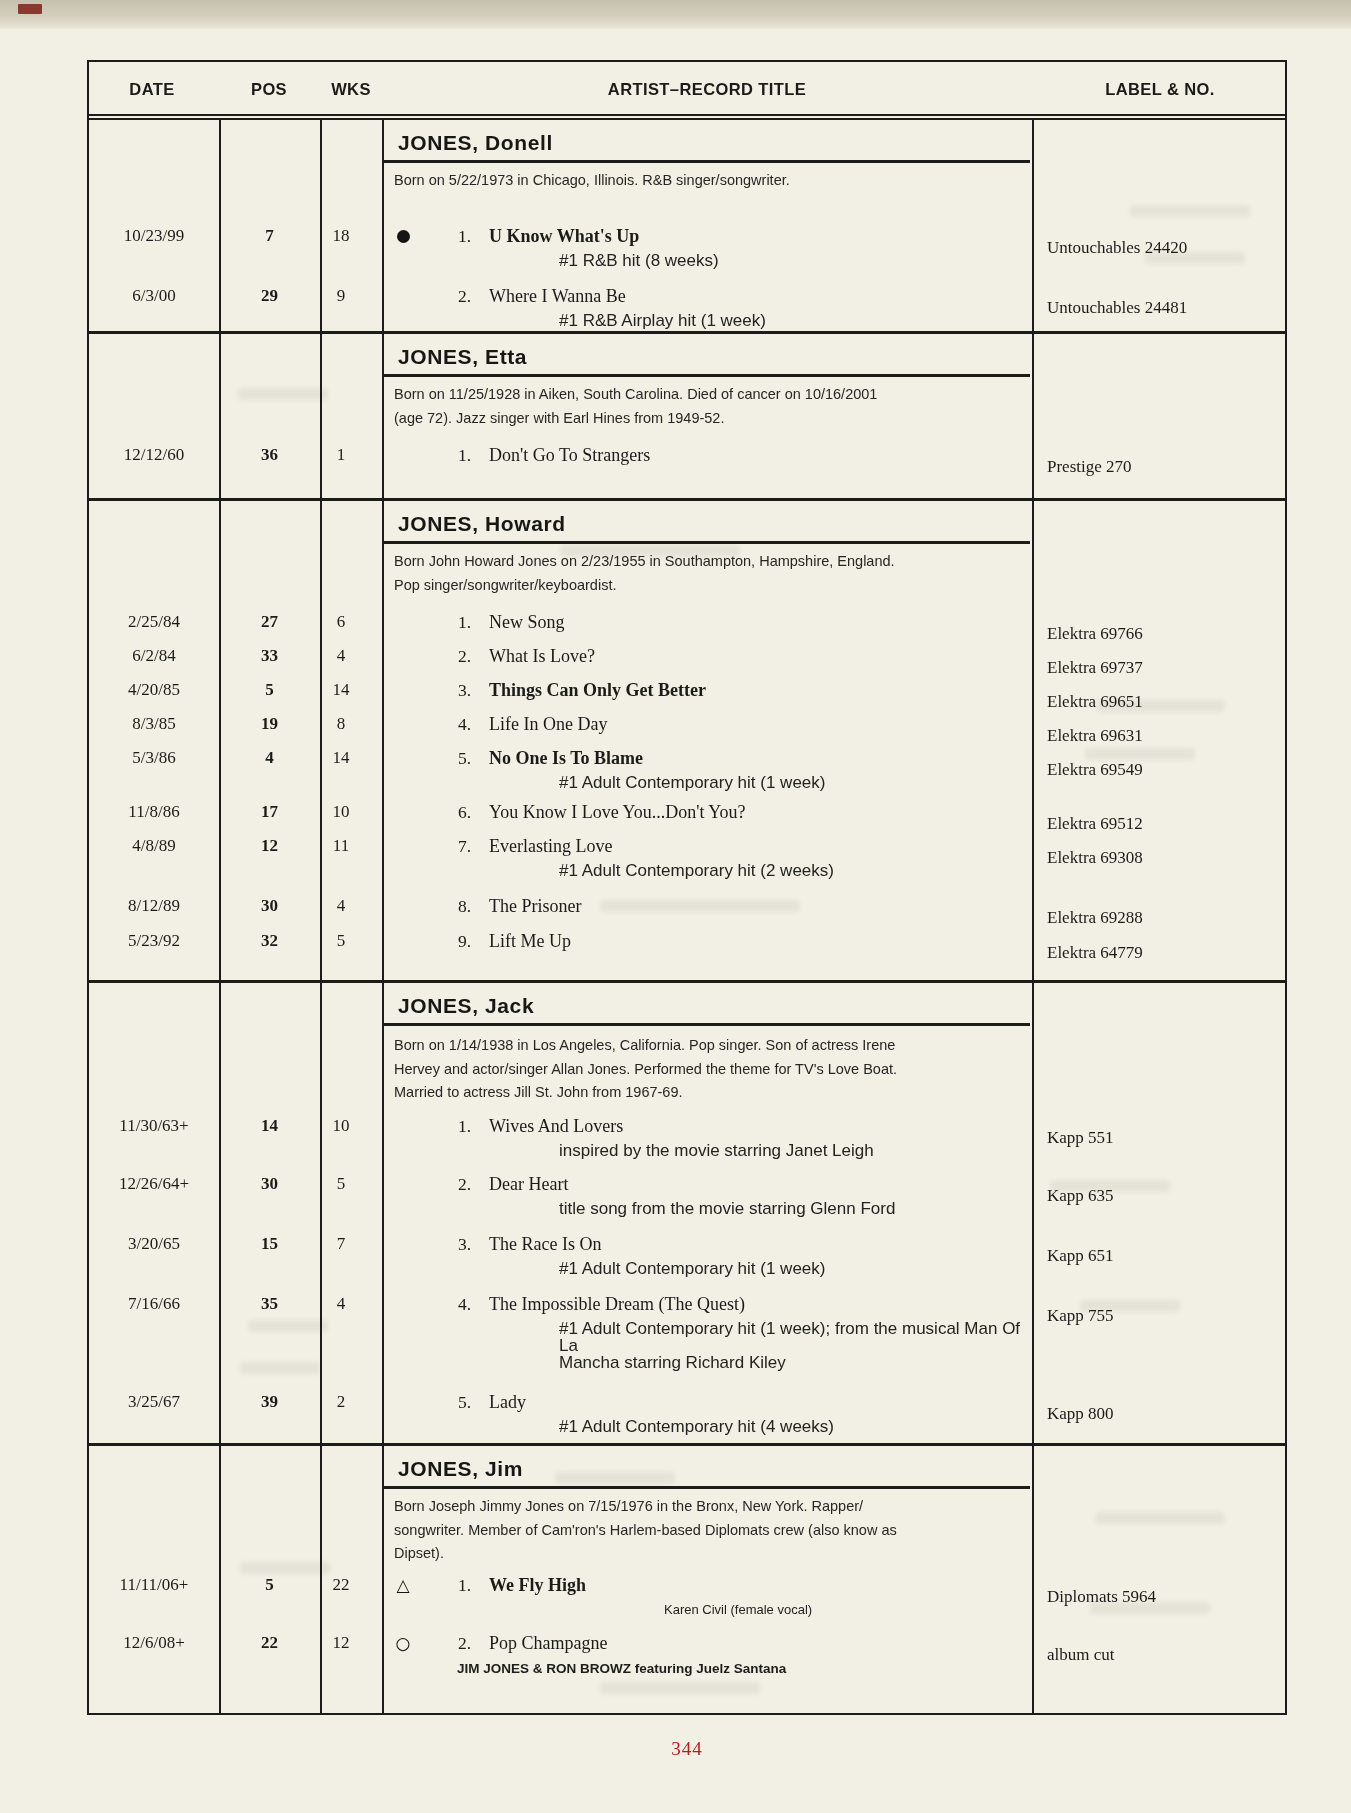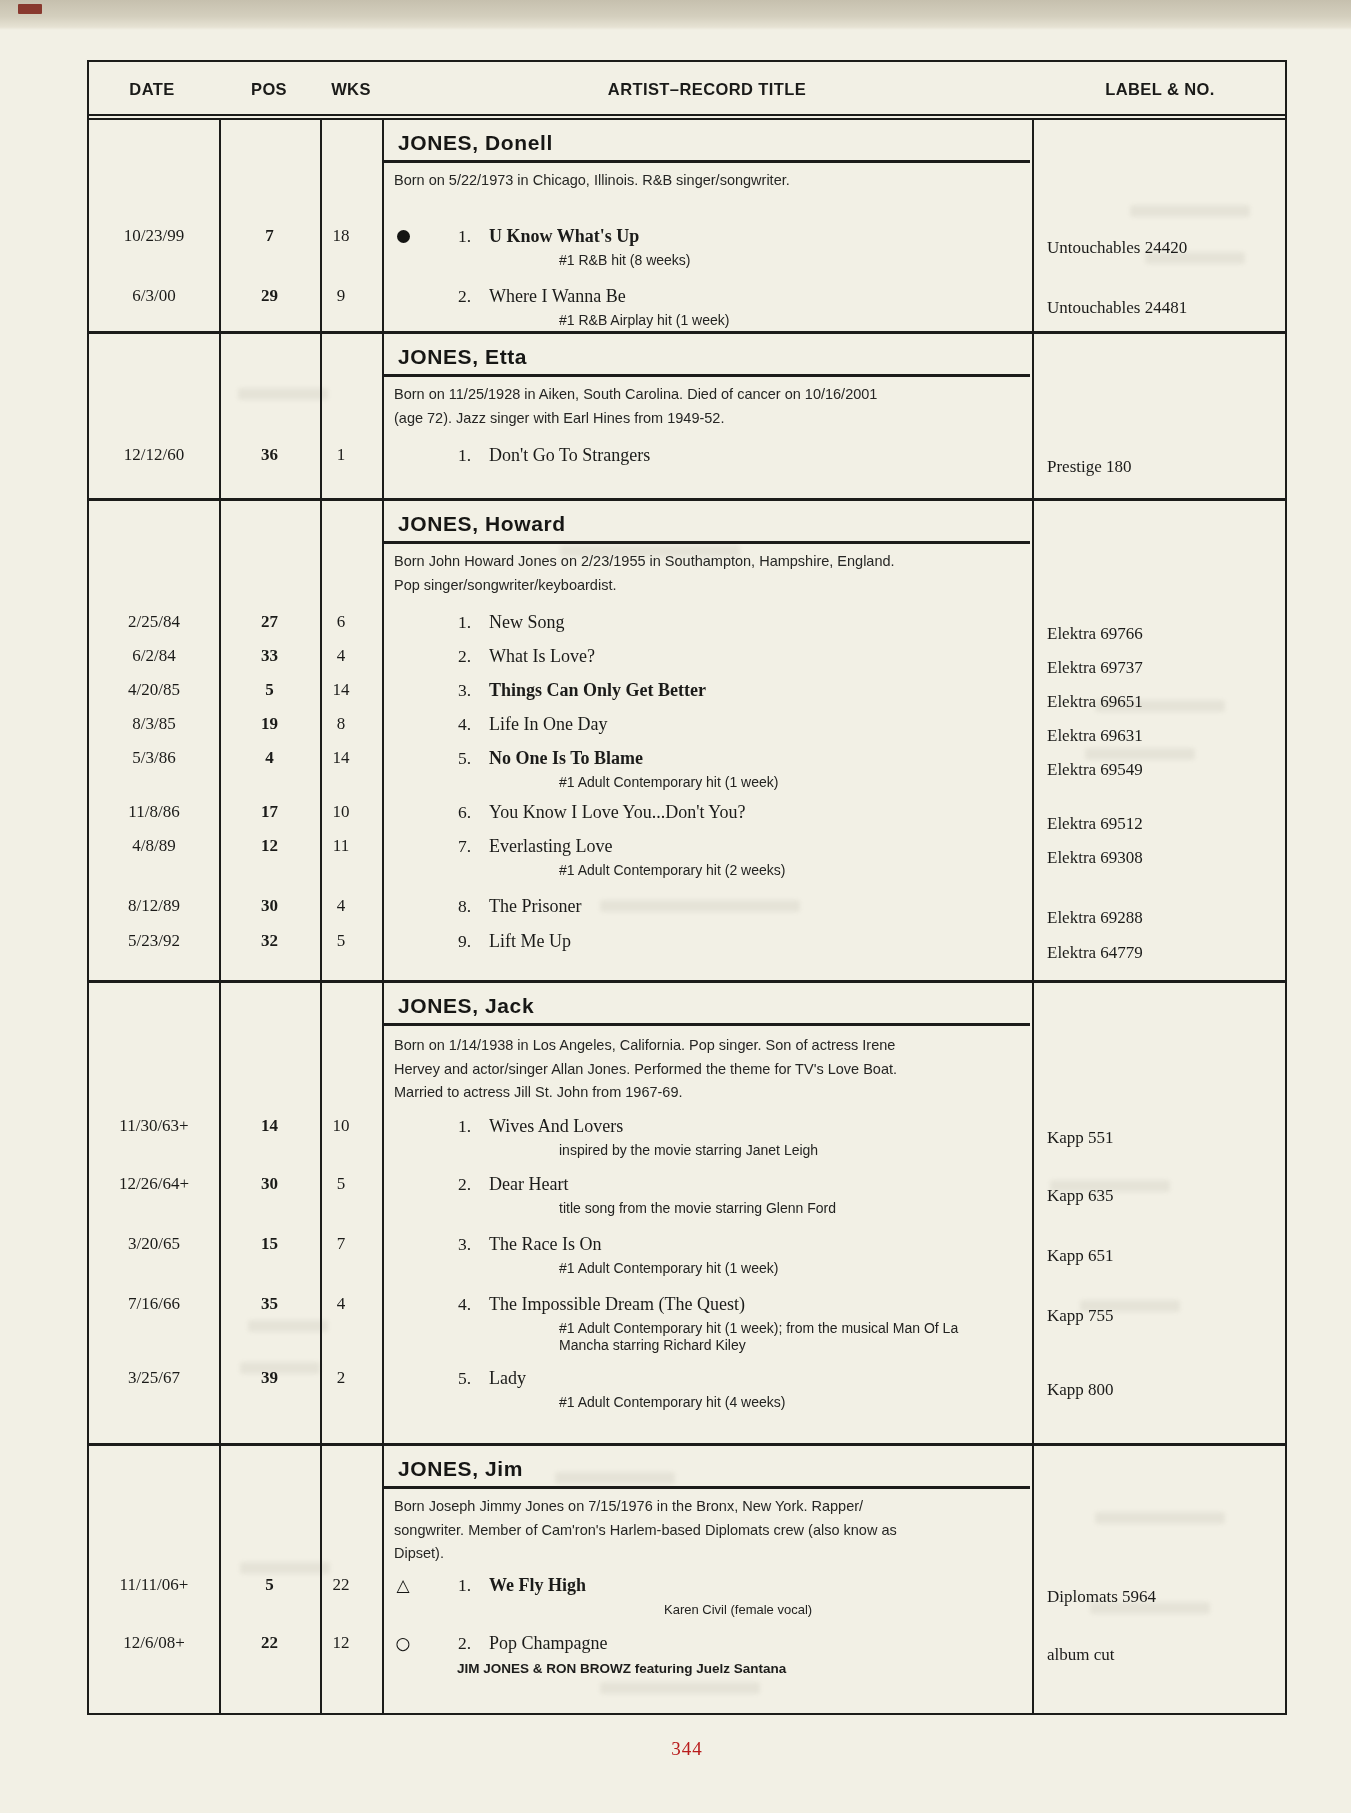--- a/index.html
+++ b/index.html
@@ -62,21 +62,21 @@
   .date { position:absolute; left:2px;  width:126px; text-align:center; font-size:17px; line-height:26px; }
   .pos  { position:absolute; left:130px; width:101px; text-align:center; font-size:17px; line-height:26px; font-weight:bold; }
   .wks  { position:absolute; left:231px; width:42px;  text-align:center; font-size:17px; line-height:26px; }
   .num  { position:absolute; left:330px; width:52px; text-align:right; font-size:17.5px; line-height:26px; }
   .label{ position:absolute; left:958px; top:12px; font-size:17px; line-height:26px; white-space:nowrap; }
   .title-row { margin-left:400px; line-height:26px; font-size:18px; white-space:nowrap; }
   .title-row .bold { font-weight:bold; }
   .note {
     margin-left:470px; max-width:470px; margin-top:3px;
     font-family:"Liberation Sans", sans-serif;
-    font-size:14px; line-height:17px; color:#232321; white-space:pre-line;
+    font-size:17px; line-height:17px; color:#232321; white-space:pre-line;
   }
   .credit {
     margin-left:575px; margin-top:3px;
     font-family:"Liberation Sans", sans-serif;
     font-size:13px; line-height:17px; color:#232321;
   }
   .credit2 {
     margin-left:368px; margin-top:4px;
     font-family:"Liberation Sans", sans-serif;
     font-weight:bold; font-size:13.5px; line-height:17px; color:#1d1d1b;
@@ -168,21 +168,21 @@
     <div class="artist-box">
       <div class="artist-name">JONES, Etta</div>
     </div>
     <div class="bio">Born on 11/25/1928 in Aiken, South Carolina. Died of cancer on 10/16/2001
 (age 72). Jazz singer with Earl Hines from 1949-52.</div>
     <div class="entry" style="margin-top:12px">
       <span class="date">12/12/60</span>
       <span class="pos">36</span>
       <span class="wks">1</span>
       <span class="num">1.</span>
-      <span class="label">Prestige 180</span>
+      <span class="label">Prestige 270</span>
       <div class="title-row"><span>Don't Go To Strangers</span></div>
     </div>
   </div>
 
   <div class="section" style="height:482px">
     <div class="vline v1"></div>
       <div class="vline v2"></div>
       <div class="vline v3"></div>
       <div class="vline v4"></div>
     <div class="artist-box">
@@ -307,21 +307,21 @@
     <div class="entry" style="margin-top:14px">
       <span class="date">7/16/66</span>
       <span class="pos">35</span>
       <span class="wks">4</span>
       <span class="num">4.</span>
       <span class="label">Kapp 755</span>
       <div class="title-row"><span>The Impossible Dream (The Quest)</span></div>
       <div class="note">#1 Adult Contemporary hit (1 week); from the musical Man Of La
 Mancha starring Richard Kiley</div>
     </div>
-    <div class="entry" style="margin-top:11px">
+    <div class="entry" style="margin-top:18px">
       <span class="date">3/25/67</span>
       <span class="pos">39</span>
       <span class="wks">2</span>
       <span class="num">5.</span>
       <span class="label">Kapp 800</span>
       <div class="title-row"><span>Lady</span></div>
       <div class="note">#1 Adult Contemporary hit (4 weeks)</div>
     </div>
   </div>
 

